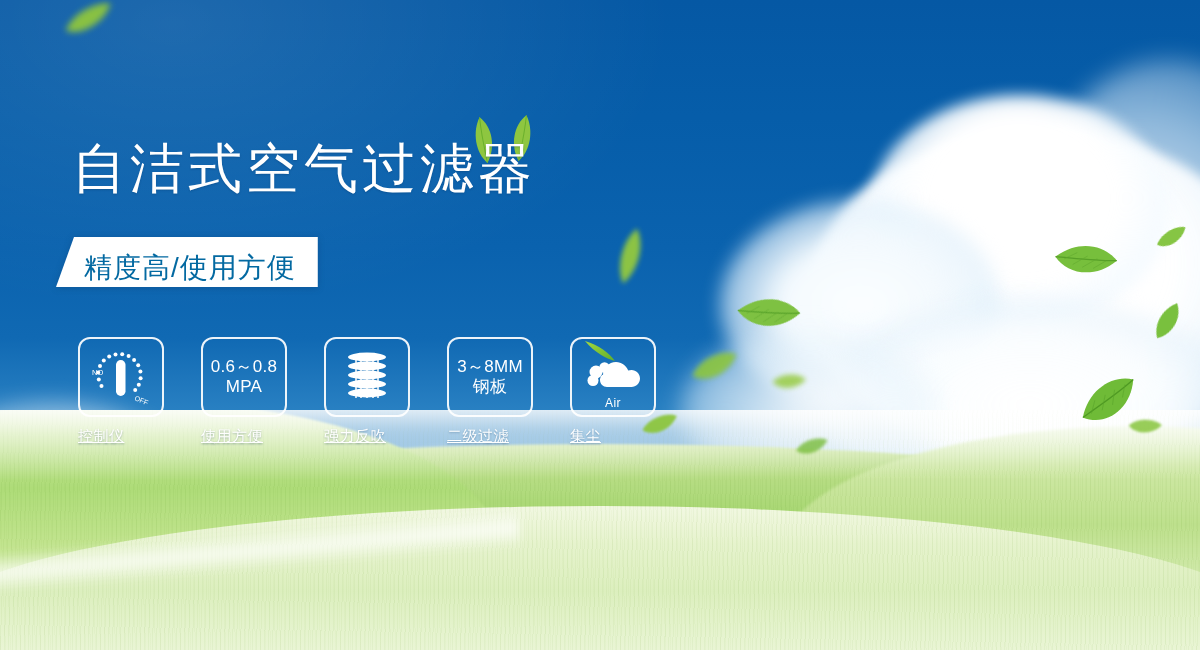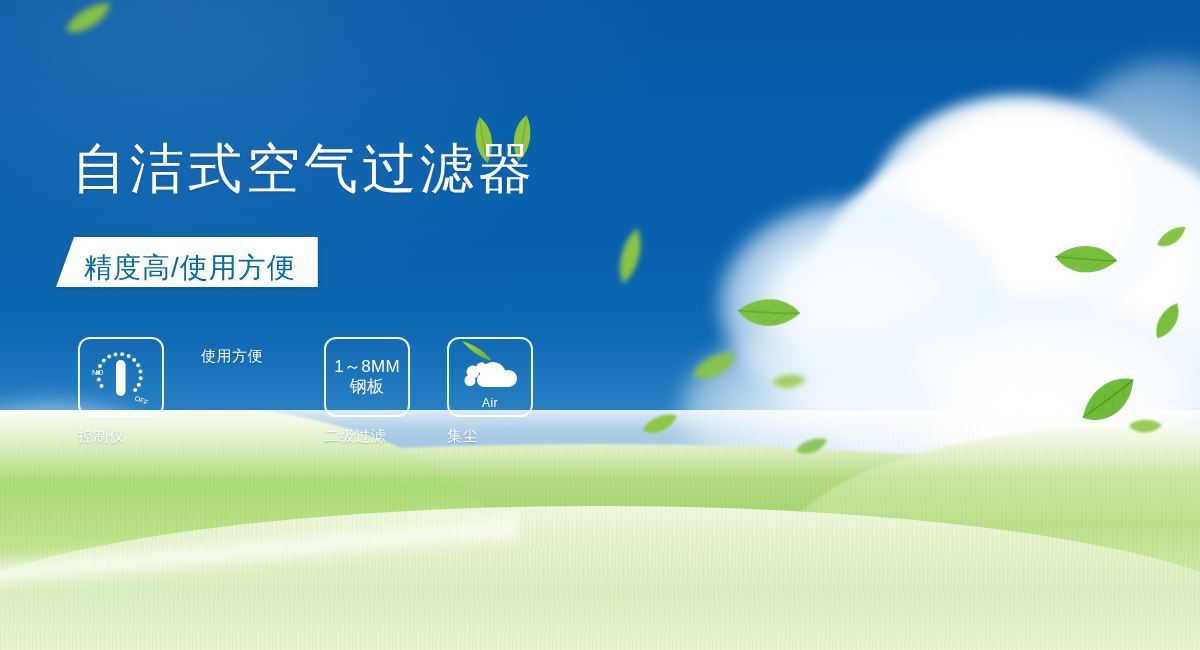--- a/index.html
+++ b/index.html
@@ -190,20 +190,21 @@
     display:flex; align-items:center; justify-content:center;
     position:relative; overflow:hidden;
   }
   .feature-label {
     margin-top:10px;
     color:#ffffff;
     font-size:15px;
     letter-spacing:.5px;
     white-space:nowrap;
     text-shadow:0 1px 2px rgba(2,40,80,.3);
+    text-decoration:underline;
   }
   .box-text {
     color:#ffffff; text-align:center; line-height:1.18;
     font-size:17px; letter-spacing:.3px;
   }
   .box-text .l2 { display:block; }
   .box-icon { width:72px; height:70px; display:block; }
   .air-word {
     position:absolute; bottom:5px; left:0; right:0;
     text-align:center; color:#ffffff; font-size:12px; letter-spacing:.5px;
@@ -384,28 +385,55 @@
             </g>
             <rect x="31" y="18" width="9.5" height="36" rx="4.8" fill="#ffffff"></rect>
             <text x="7" y="33" fill="#ffffff" font-size="7.5" font-family="Liberation Sans, sans-serif">NO</text>
             <text x="49" y="58" fill="#ffffff" font-size="7" font-family="Liberation Sans, sans-serif" transform="rotate(22 49 58)">OFF</text>
           </svg>
         </div>
         <div class="feature-label">控制仪</div>
       </div>
 
       <div class="feature">
+        <div class="feature-box">
+          <div class="box-text">
+            <span>0.6～0.8</span>
+            <span class="l2">MPA</span>
+          </div>
+        </div>
         <div class="feature-label">使用方便</div>
       </div>
 
+      <div class="feature">
+        <div class="feature-box">
+          <svg class="box-icon" viewBox="0 0 72 70">
+            <g stroke="#ffffff" stroke-width="1.6" fill="none" opacity=".95">
+              <line x1="25" y1="14" x2="25" y2="56"></line>
+              <line x1="30" y1="14" x2="30" y2="56"></line>
+              <line x1="36" y1="14" x2="36" y2="56"></line>
+              <line x1="42" y1="14" x2="42" y2="56"></line>
+              <line x1="47" y1="14" x2="47" y2="56"></line>
+            </g>
+            <g fill="#ffffff">
+              <ellipse cx="36" cy="15" rx="19" ry="4.4"></ellipse>
+              <ellipse cx="36" cy="24" rx="19" ry="4.4"></ellipse>
+              <ellipse cx="36" cy="33" rx="19" ry="4.4"></ellipse>
+              <ellipse cx="36" cy="42" rx="19" ry="4.4"></ellipse>
+              <ellipse cx="36" cy="51" rx="19" ry="4.4"></ellipse>
+            </g>
+          </svg>
+        </div>
+        <div class="feature-label">强力反吹</div>
+      </div>
 
       <div class="feature">
         <div class="feature-box">
           <div class="box-text">
-            <span>1～8MM</span>
+            <span>3～8MM</span>
             <span class="l2">钢板</span>
           </div>
         </div>
         <div class="feature-label">二级过滤</div>
       </div>
 
       <div class="feature">
         <div class="feature-box">
           <svg class="box-icon" viewBox="0 0 72 70" style="margin-top:-6px;">
             <defs>

